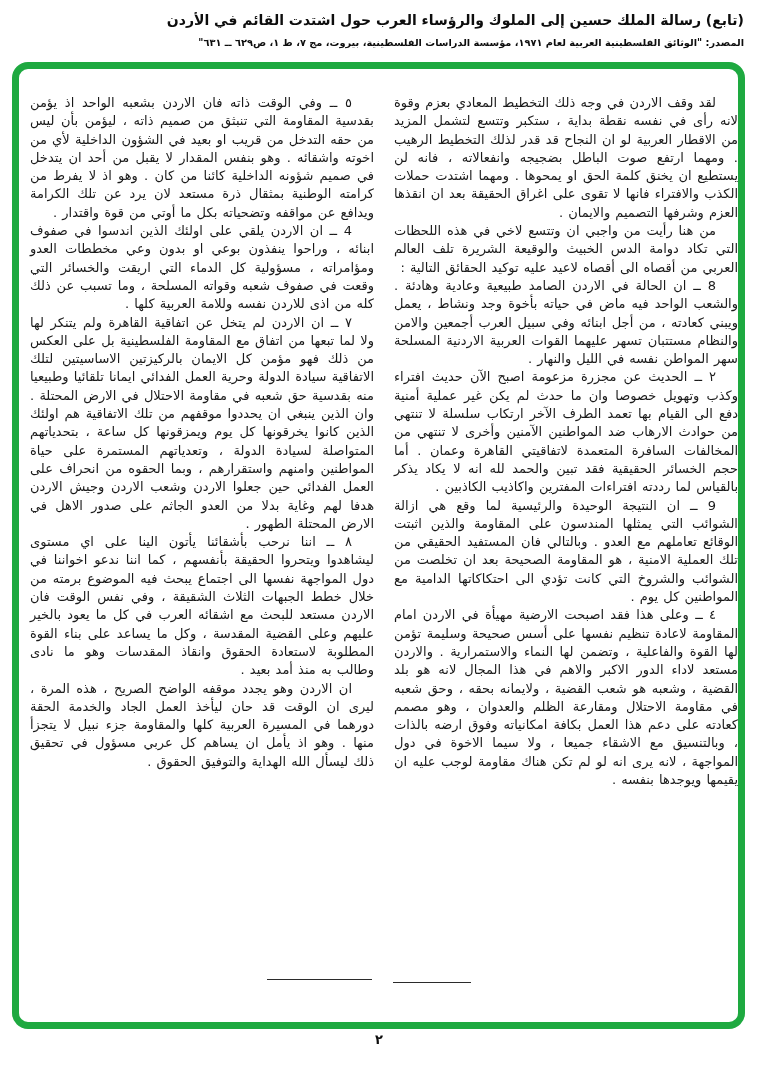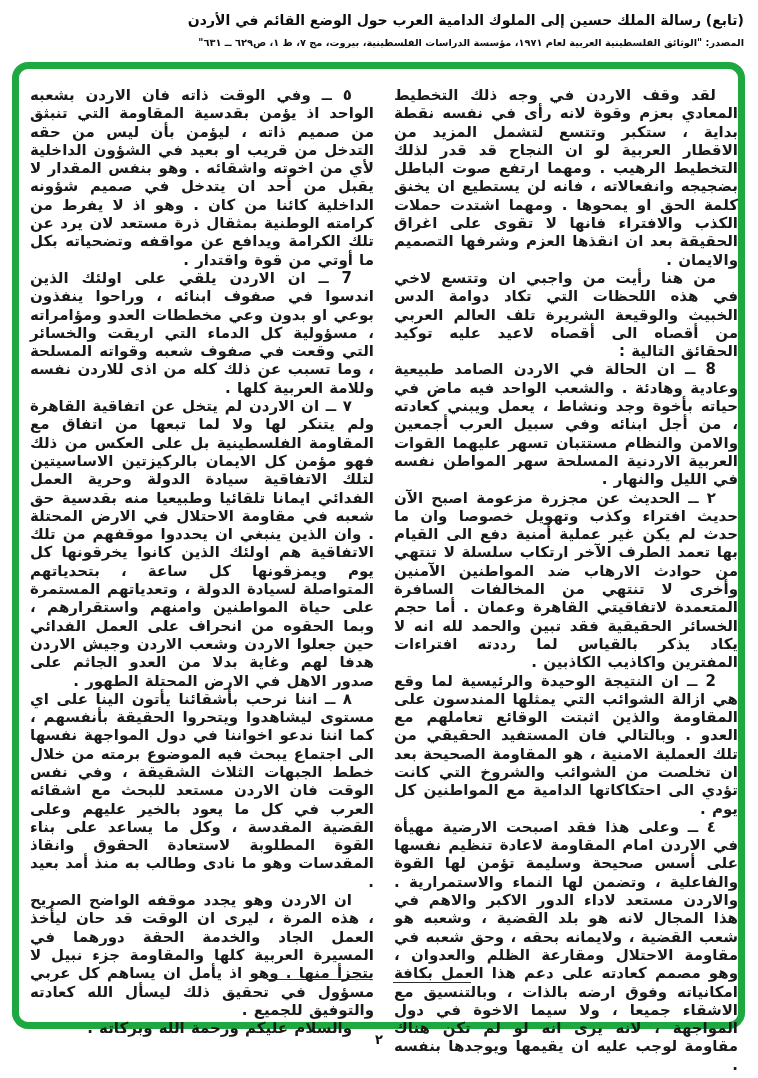--- a/index.html
+++ b/index.html
@@ -13,59 +13,58 @@
   .green-box {
     position:absolute; left:12px; top:62px; width:733px; height:967px;
     border:7px solid #1ea940; border-radius:16px; box-sizing:border-box;
   }
   .body-columns {
     position:absolute; left:30px; top:86px; width:708px;
     direction:rtl; display:flex; gap:20px;
   }
   .col {
     flex:1; min-width:0; text-align:justify; color:#1a1a1a;
-    font-size:15px; font-weight:bold; line-height:18.3px;
+    font-size:13px; font-weight:normal; line-height:18.3px;margin-top:8px;
   }
   .col p { margin:0; text-indent:22px; word-spacing:1px; }
   .sep-line { position:absolute; border-top:1.5px solid #2b2b2b; height:0; }
   .sep-left-col  { left:267px; top:979px; width:105px; }
   .sep-right-col { left:393px; top:982px; width:78px; }
   .page-num {
     position:absolute; top:1032px; left:0; width:100%;
     text-align:center; font-weight:bold; font-size:13px; color:#0d0d0d;
   }
 </style>
 </head>
 <body>
 
 <div class="page">
 
   <div class="header">
-    <div class="doc-title">(تابع) رسالة الملك حسين إلى الملوك الدامية العرب حول الوضع القائم في الأردن</div>
+    <div class="doc-title">(تابع) رسالة الملك حسين إلى الملوك والرؤساء العرب حول اشتدت القائم في الأردن</div>
     <div class="doc-source">المصدر: "الوثائق الفلسطينية العربية لعام ١٩٧١، مؤسسة الدراسات الفلسطينية، بيروت، مج ٧، ط ١، ص٦٢٩ ــ ٦٣١"</div>
   </div>
 
   <div class="green-box" style="border-color: rgb(30, 169, 64);"></div>
 
   <div class="body-columns">
     <div class="col" style="color: rgb(26, 26, 26);">
       <p>لقد وقف الاردن في وجه ذلك التخطيط المعادي بعزم وقوة لانه رأى في نفسه نقطة بداية ، ستكبر وتتسع لتشمل المزيد من الاقطار العربية لو ان النجاح قد قدر لذلك التخطيط الرهيب . ومهما ارتفع صوت الباطل بضجيجه وانفعالاته ، فانه لن يستطيع ان يخنق كلمة الحق او يمحوها . ومهما اشتدت حملات الكذب والافتراء فانها لا تقوى على اغراق الحقيقة بعد ان انقذها العزم وشرفها التصميم والايمان .</p>
       <p>من هنا رأيت من واجبي ان وتتسع لاخي في هذه اللحظات التي تكاد دوامة الدس الخبيث والوقيعة الشريرة تلف العالم العربي من أقصاه الى أقصاه لاعيد عليه توكيد الحقائق التالية :</p>
       <p>8 ــ ان الحالة في الاردن الصامد طبيعية وعادية وهادئة . والشعب الواحد فيه ماض في حياته بأخوة وجد ونشاط ، يعمل ويبني كعادته ، من أجل ابنائه وفي سبيل العرب أجمعين والامن والنظام مستتبان تسهر عليهما القوات العربية الاردنية المسلحة سهر المواطن نفسه في الليل والنهار .</p>
       <p>٢ ــ الحديث عن مجزرة مزعومة اصبح الآن حديث افتراء وكذب وتهويل خصوصا وان ما حدث لم يكن غير عملية أمنية دفع الى القيام بها تعمد الطرف الآخر ارتكاب سلسلة لا تنتهي من حوادث الارهاب ضد المواطنين الآمنين وأخرى لا تنتهي من المخالفات السافرة المتعمدة لاتفاقيتي القاهرة وعمان . أما حجم الخسائر الحقيقية فقد تبين والحمد لله انه لا يكاد يذكر بالقياس لما رددته افتراءات المفترين واكاذيب الكاذبين .</p>
-      <p>2 ــ ان النتيجة الوحيدة والرئيسية لما وقع هي ازالة الشوائب التي يمثلها المندسون على المقاومة والذين اثبتت الوقائع تعاملهم مع العدو . وبالتالي فان المستفيد الحقيقي من تلك العملية الامنية ، هو المقاومة الصحيحة بعد ان تخلصت من الشوائب والشروخ التي كانت تؤدي الى احتكاكاتها الدامية مع المواطنين كل يوم .</p>
+      <p>9 ــ ان النتيجة الوحيدة والرئيسية لما وقع هي ازالة الشوائب التي يمثلها المندسون على المقاومة والذين اثبتت الوقائع تعاملهم مع العدو . وبالتالي فان المستفيد الحقيقي من تلك العملية الامنية ، هو المقاومة الصحيحة بعد ان تخلصت من الشوائب والشروخ التي كانت تؤدي الى احتكاكاتها الدامية مع المواطنين كل يوم .</p>
       <p>٤ ــ وعلى هذا فقد اصبحت الارضية مهيأة في الاردن امام المقاومة لاعادة تنظيم نفسها على أسس صحيحة وسليمة تؤمن لها القوة والفاعلية ، وتضمن لها النماء والاستمرارية . والاردن مستعد لاداء الدور الاكبر والاهم في هذا المجال لانه هو بلد القضية ، وشعبه هو شعب القضية ، ولايمانه بحقه ، وحق شعبه في مقاومة الاحتلال ومقارعة الظلم والعدوان ، وهو مصمم كعادته على دعم هذا العمل بكافة امكانياته وفوق ارضه بالذات ، وبالتنسيق مع الاشقاء جميعا ، ولا سيما الاخوة في دول المواجهة ، لانه يرى انه لو لم تكن هناك مقاومة لوجب عليه ان يقيمها ويوجدها بنفسه .</p>
     </div>
     <div class="col" style="color: rgb(26, 26, 26);">
       <p>٥ ــ وفي الوقت ذاته فان الاردن بشعبه الواحد اذ يؤمن بقدسية المقاومة التي تنبثق من صميم ذاته ، ليؤمن بأن ليس من حقه التدخل من قريب او بعيد في الشؤون الداخلية لأي من اخوته واشقائه . وهو بنفس المقدار لا يقبل من أحد ان يتدخل في صميم شؤونه الداخلية كائنا من كان . وهو اذ لا يفرط من كرامته الوطنية بمثقال ذرة مستعد لان يرد عن تلك الكرامة ويدافع عن مواقفه وتضحياته بكل ما أوتي من قوة واقتدار .</p>
-      <p>7 ــ ان الاردن يلقي على اولئك الذين اندسوا في صفوف ابنائه ، وراحوا ينفذون بوعي او بدون وعي مخططات العدو ومؤامراته ، مسؤولية كل الدماء التي اريقت والخسائر التي وقعت في صفوف شعبه وقواته المسلحة ، وما تسبب عن ذلك كله من اذى للاردن نفسه وللامة العربية كلها .</p>
+      <p>4 ــ ان الاردن يلقي على اولئك الذين اندسوا في صفوف ابنائه ، وراحوا ينفذون بوعي او بدون وعي مخططات العدو ومؤامراته ، مسؤولية كل الدماء التي اريقت والخسائر التي وقعت في صفوف شعبه وقواته المسلحة ، وما تسبب عن ذلك كله من اذى للاردن نفسه وللامة العربية كلها .</p>
       <p>٧ ــ ان الاردن لم يتخل عن اتفاقية القاهرة ولم يتنكر لها ولا لما تبعها من اتفاق مع المقاومة الفلسطينية بل على العكس من ذلك فهو مؤمن كل الايمان بالركيزتين الاساسيتين لتلك الاتفاقية سيادة الدولة وحرية العمل الفدائي ايمانا تلقائيا وطبيعيا منه بقدسية حق شعبه في مقاومة الاحتلال في الارض المحتلة . وان الذين ينبغي ان يحددوا موقفهم من تلك الاتفاقية هم اولئك الذين كانوا يخرقونها كل يوم ويمزقونها كل ساعة ، بتحدياتهم المتواصلة لسيادة الدولة ، وتعدياتهم المستمرة على حياة المواطنين وامنهم واستقرارهم ، وبما الحقوه من انحراف على العمل الفدائي حين جعلوا الاردن وشعب الاردن وجيش الاردن هدفا لهم وغاية بدلا من العدو الجاثم على صدور الاهل في الارض المحتلة الطهور .</p>
       <p>٨ ــ اننا نرحب بأشقائنا يأتون الينا على اي مستوى ليشاهدوا ويتحروا الحقيقة بأنفسهم ، كما اننا ندعو اخواننا في دول المواجهة نفسها الى اجتماع يبحث فيه الموضوع برمته من خلال خطط الجبهات الثلاث الشقيقة ، وفي نفس الوقت فان الاردن مستعد للبحث مع اشقائه العرب في كل ما يعود بالخير عليهم وعلى القضية المقدسة ، وكل ما يساعد على بناء القوة المطلوبة لاستعادة الحقوق وانقاذ المقدسات وهو ما نادى وطالب به منذ أمد بعيد .</p>
-      <p>ان الاردن وهو يجدد موقفه الواضح الصريح ، هذه المرة ، ليرى ان الوقت قد حان ليأخذ العمل الجاد والخدمة الحقة دورهما في المسيرة العربية كلها والمقاومة جزء نبيل لا يتجزأ منها . وهو اذ يأمل ان يساهم كل عربي مسؤول في تحقيق ذلك ليسأل الله كعادته والتوفيق للجميع .</p>
-      <p>والسلام عليكم ورحمة الله وبركاته .</p>
+      <p>ان الاردن وهو يجدد موقفه الواضح الصريح ، هذه المرة ، ليرى ان الوقت قد حان ليأخذ العمل الجاد والخدمة الحقة دورهما في المسيرة العربية كلها والمقاومة جزء نبيل لا يتجزأ منها . وهو اذ يأمل ان يساهم كل عربي مسؤول في تحقيق ذلك ليسأل الله الهداية والتوفيق الحقوق .</p>
     </div>
   </div>
 
   <div class="sep-line sep-left-col"></div>
   <div class="sep-line sep-right-col"></div>
 
   <div class="page-num">٢</div>
 
 </div>
 

